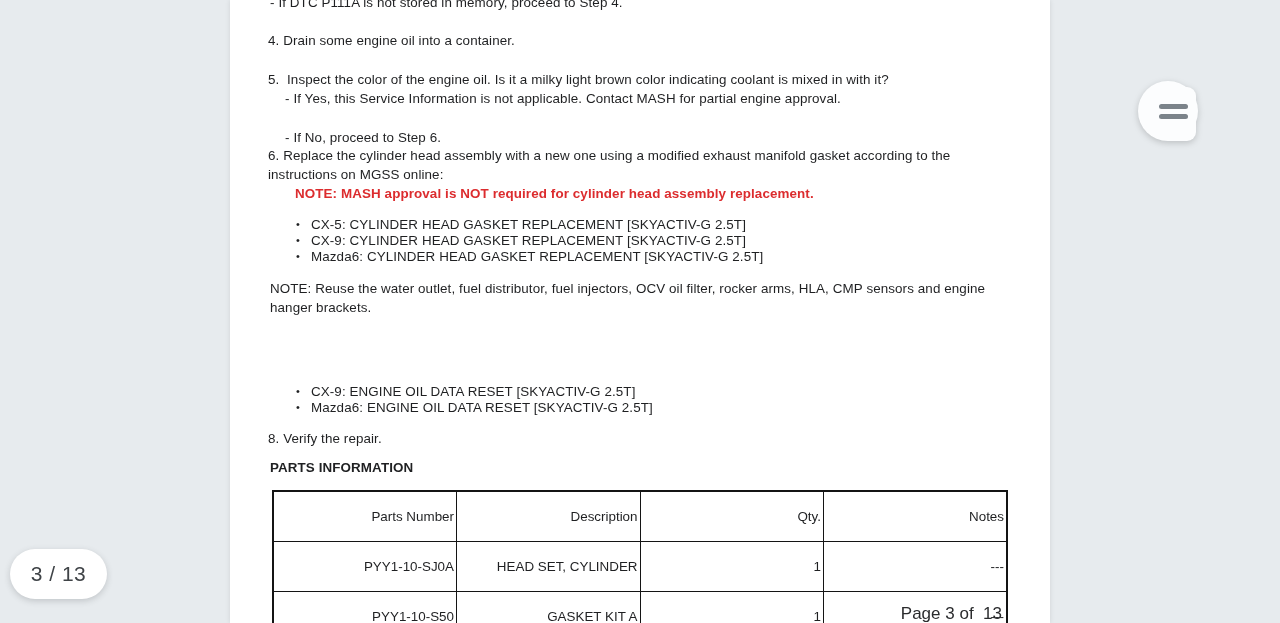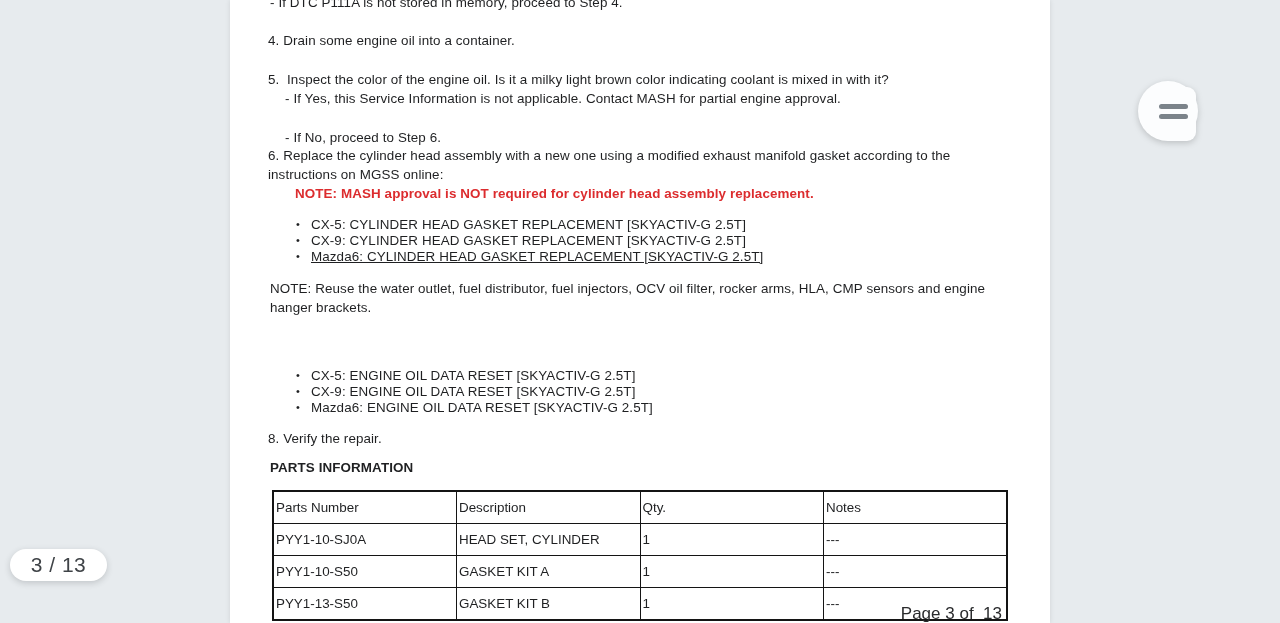--- a/index.html
+++ b/index.html
@@ -35,30 +35,30 @@
   .dot{display:inline-block;width:15px;font-size:11px;vertical-align:1px;}
   .parts-heading{font-weight:bold;}
   table.parts{
     position:absolute;left:42px;top:490px;width:736px;
     border-collapse:collapse;table-layout:fixed;
     border:2.5px solid #141414;
   }
   table.parts th,table.parts td{
     border:1.6px solid #141414;
     height:22.5px;
-    text-align:left;vertical-align:middle;
+    text-align:right;vertical-align:middle;
     font-size:13.4px;font-weight:normal;color:var(--ink);
-    padding:8px 2px;overflow:hidden;white-space:nowrap;
+    padding:17px 2px;overflow:hidden;white-space:nowrap;
   }
   .footer{
     position:absolute;top:604px;right:48px;
     font-size:17px;color:#2a2b2d;white-space:pre;
   }
   .pill{
-    position:absolute;left:10px;top:549px;width:97px;height:32px;
+    position:absolute;left:10px;top:549px;width:97px;height:50px;
     background:#ffffff;border-radius:26px;
     display:flex;align-items:center;justify-content:center;
     font-size:21px;color:#3f4347;letter-spacing:0.5px;
     box-shadow:0 2px 6px rgba(60,64,67,0.22);
   }
   .fab{
     position:absolute;left:1138px;top:81px;width:60px;height:62px;
     filter:drop-shadow(0 2px 3px rgba(0,0,0,0.18));
   }
   .fab .circle{position:absolute;left:0;top:0;width:60px;height:60px;border-radius:50%;background:#fcfdfe;}
@@ -80,27 +80,26 @@
     <div class="ln" style="left:38px;top:72px;">5.  Inspect the color of the engine oil. Is it a milky light brown color indicating coolant is mixed in with it?</div>
     <div class="ln" style="left:55px;top:91px;"><span>- If Yes, this Service Information is not applicable. </span><span class="b">Contact MASH for partial engine approval.</span></div>
     <div class="ln" style="left:55px;top:110px;margin-top:20px;">- If No, proceed to Step 6.</div>
 
     <div class="ln" style="left:38px;top:148px;">6. Replace the cylinder head assembly with a new one using a modified exhaust manifold gasket according to the</div>
     <div class="ln" style="left:38px;top:167px;">instructions on MGSS online:</div>
     <div class="ln red" style="left:57px;top:186px;">NOTE: MASH approval is NOT required for cylinder head assembly replacement.</div>
 
     <div class="ln" style="left:66px;top:216px;"><span class="dot">•</span><span>CX-5: CYLINDER HEAD GASKET REPLACEMENT [SKYACTIV-G 2.5T]</span></div>
     <div class="ln" style="left:66px;top:232px;"><span class="dot">•</span><span>CX-9: CYLINDER HEAD GASKET REPLACEMENT [SKYACTIV-G 2.5T]</span></div>
-    <div class="ln" style="left:66px;top:248px;text-decoration:underline;"><span class="dot">•</span><span>Mazda6: CYLINDER HEAD GASKET REPLACEMENT [SKYACTIV-G 2.5T]</span></div>
+    <div class="ln" style="left:66px;top:248px;"><span class="dot">•</span><span>Mazda6: CYLINDER HEAD GASKET REPLACEMENT [SKYACTIV-G 2.5T]</span></div>
 
     <div class="ln" style="left:40px;top:281px;"><span class="b">NOTE:</span><span> Reuse the water outlet, fuel distributor, fuel injectors, OCV oil filter, rocker arms, HLA, CMP sensors and engine</span></div>
     <div class="ln" style="left:40px;top:300px;">hanger brackets.</div>
 
 
-    <div class="ln" style="left:66px;top:367px;"><span class="dot">•</span><span>CX-5: ENGINE OIL DATA RESET [SKYACTIV-G 2.5T]</span></div>
     <div class="ln" style="left:66px;top:383px;"><span class="dot">•</span><span>CX-9: ENGINE OIL DATA RESET [SKYACTIV-G 2.5T]</span></div>
     <div class="ln" style="left:66px;top:399px;"><span class="dot">•</span><span>Mazda6: ENGINE OIL DATA RESET [SKYACTIV-G 2.5T]</span></div>
 
     <div class="ln" style="left:38px;top:431px;">8. Verify the repair.</div>
 
     <div class="ln parts-heading" style="left:40px;top:460px;">PARTS INFORMATION</div>
 
     <table class="parts">
       <thead>
         <tr>

